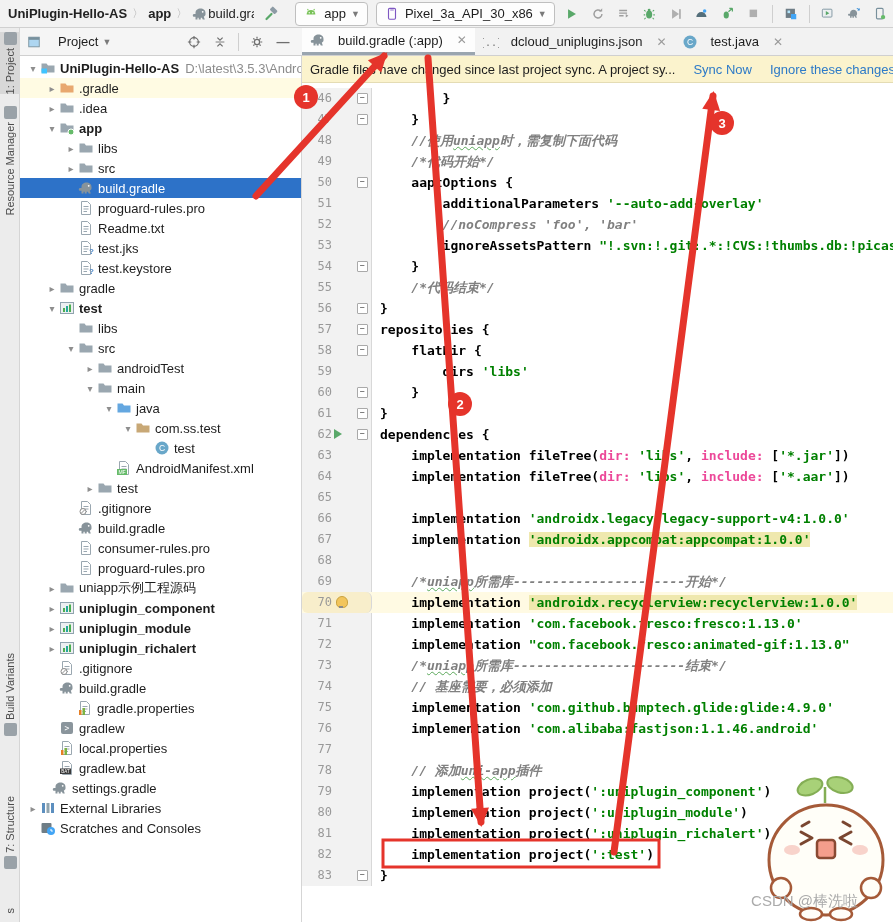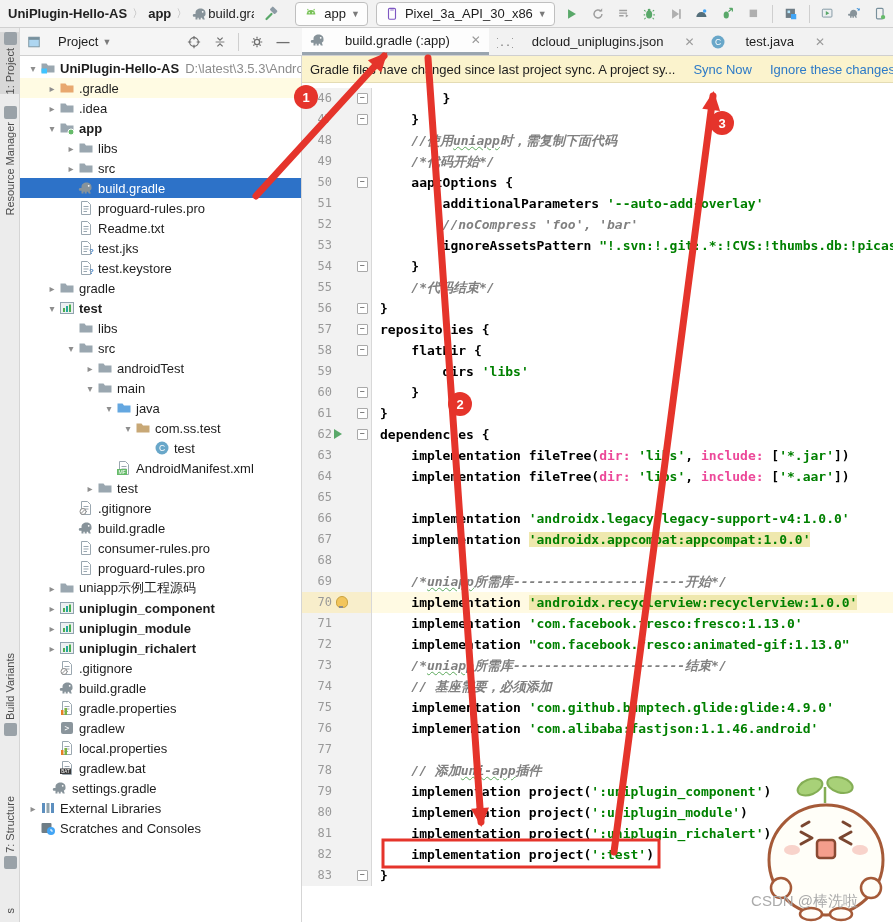--- a/index.html
+++ b/index.html
@@ -23,21 +23,21 @@
   .tb-right{display:flex;align-items:center;margin-left:6px;}
   .tdiv{width:1px;height:18px;background:#cfcfcf;margin:0 5px;}
 
   
   .projhead{position:absolute;left:20px;top:28px;width:282px;height:28px;background:#f5f5f5;
             border-bottom:1px solid #d0d0d0;display:flex;align-items:center;box-sizing:border-box;padding:0 6px;}
   .projhead .ph-title{margin-left:16px;}
   .ph-sp{flex:1;}
   .tabsrow{position:absolute;left:302px;top:28px;width:591px;height:28px;background:#f2f2f2;
            border-bottom:1px solid #d0d0d0;display:flex;align-items:flex-end;box-sizing:border-box;}
-  .tab{display:flex;align-items:center;gap:19px;height:27px;padding:0 8px;white-space:nowrap;box-sizing:border-box;}
+  .tab{display:flex;align-items:center;gap:12px;height:27px;padding:0 8px;white-space:nowrap;box-sizing:border-box;}
   .tab.active{background:#fdfdfd;border-bottom:3px solid #9aa5af;}
   .tab .x{color:#9a9a9a;font-size:12px;margin-left:2px;}
 
   
   .strip{position:absolute;left:0;top:28px;width:20px;height:894px;background:#ececec;
          border-right:1px solid #d5d5d5;box-sizing:border-box;}
   .stritem{position:absolute;left:0;width:20px;display:flex;flex-direction:column;align-items:center;gap:3px;}
   .strlabel{writing-mode:vertical-rl;transform:rotate(180deg);font-size:11px;color:#4c4c4c;white-space:nowrap;}
   .strico{width:13px;height:13px;background:#9aa2a8;border-radius:2px;}
   .stritem.active{background:#d8d8d8;}
@@ -70,21 +70,21 @@
   .ln{width:30px;text-align:right;color:#999;font-weight:normal;flex:none;font-size:12px;}
   .gic{flex:1;position:relative;}
   .fold{position:absolute;right:3px;top:5px;width:9px;height:9px;border:1px solid #a9a9a9;background:#fff;
         color:#777;font-size:8px;line-height:7px;text-align:center;border-radius:1px;}
   .runarrow{position:absolute;left:2px;top:5px;width:0;height:0;border-left:8px solid #59a869;
             border-top:5px solid transparent;border-bottom:5px solid transparent;}
   .bulb{position:absolute;left:4px;top:4px;width:10px;height:10px;background:#f2c55c;border-radius:50% 50% 40% 40%;
         border:1px solid #caa23e;}
   .bulb:after{content:"";position:absolute;left:2px;top:9px;width:4px;height:2px;background:#8a8a8a;}
   .ct{white-space:pre;padding-left:8px;flex:1;overflow:hidden;}
-  .cl.caret .gut{background:#f8eecb;}
+  .cl.caret .gut{background:#f8eecb;border-radius:6px;}
   .cl.caret{background:#fffae3;}
   .tk-p{color:#000;}
   .tk-s{color:#008000;}
   .tk-hs{color:#008000;background:#efe8ae;}
   .tk-c{color:#808080;font-style:italic;}
   .tk-cw{color:#808080;font-style:italic;text-decoration:underline;text-decoration-style:wavy;
          text-decoration-color:#5aa85a;text-decoration-thickness:1px;}
   .tk-k{color:#ec4899;}
 
   
@@ -660,21 +660,21 @@
     <span class="arr"></span>
     <span class="tico">
           <svg width="16" height="16" viewBox="0 0 16 16">
             <path d="M13.5 7c0-2.8-2.2-4.5-5-4.5S3.5 4.2 3.5 7v1H2.2C1.4 8 .8 8.6.8 9.4s.6 1.4 1.4 1.4h1.3v2.7h2v-1.8h1.2v1.8h2v-1.8h1.2l.9 1.8h2l-1-2.7c.7-.5 1.7-1.3 1.7-2.3V7z" fill="#87939a"></path>
             <circle cx="10.7" cy="5.8" r=".9" fill="#fff"></circle>
           </svg>
         </span>
     <span class="lbl">build.gradle</span>
 
   </div>
-      <div class="trow" style="padding-left:25px">
+      <div class="trow" style="padding-left:43px">
     <span class="arr"></span>
     <span class="tico">
           <svg width="16" height="16" viewBox="0 0 16 16">
             <path d="M3.5 1.5h6l3 3v10h-9z" fill="#fff" stroke="#9aa7b0"></path>
             <path d="M5.5 6.5h5M5.5 9h5M5.5 11.5h3.5" stroke="#9aa7b0" fill="none"></path>
             <rect x="2" y="10" width="2.5" height="5" fill="#e57f26"></rect>
             <rect x="5.5" y="8" width="2.5" height="7" fill="#7cb342"></rect>
           </svg>
         </span>
     <span class="lbl">gradle.properties</span>

